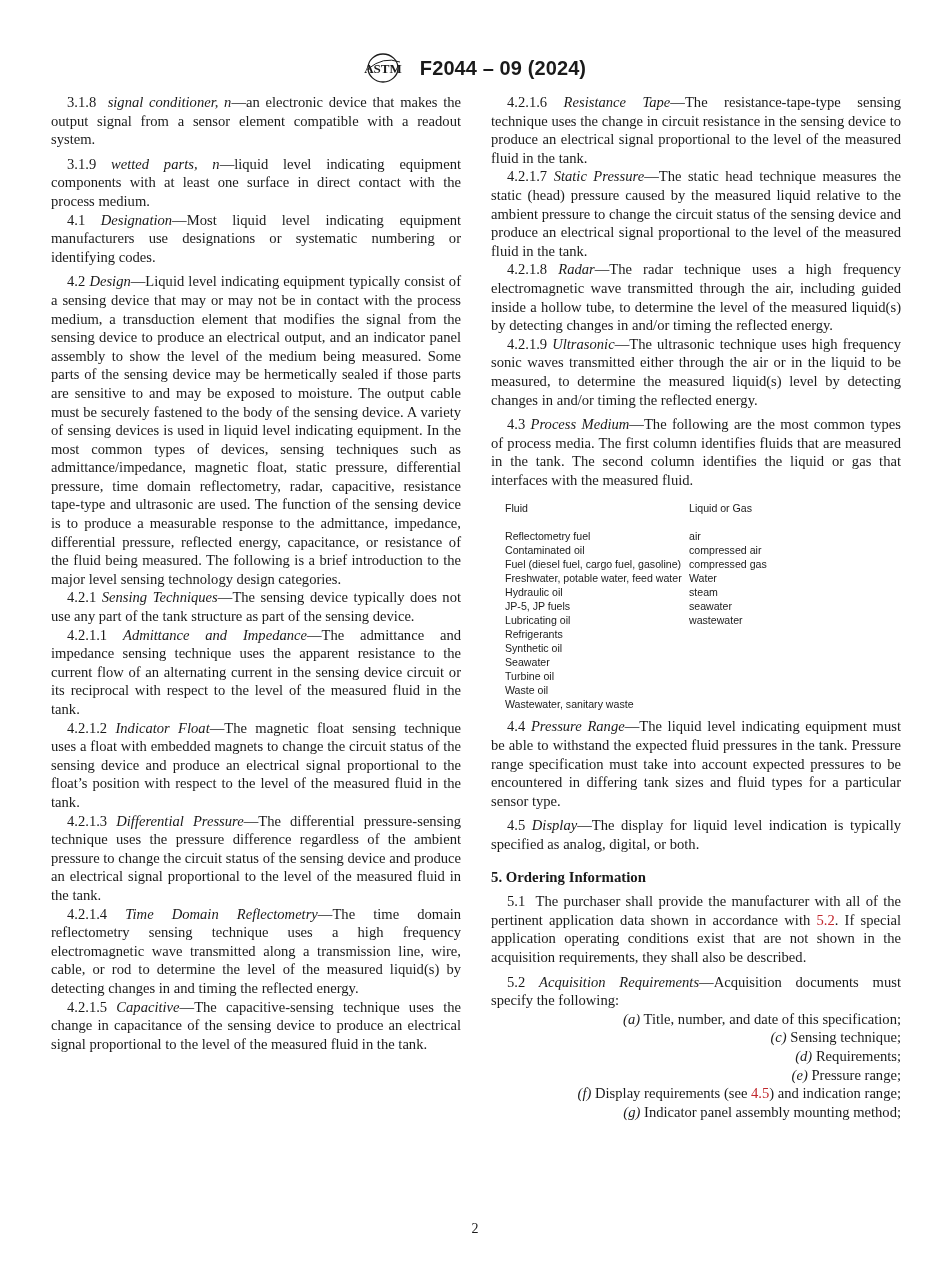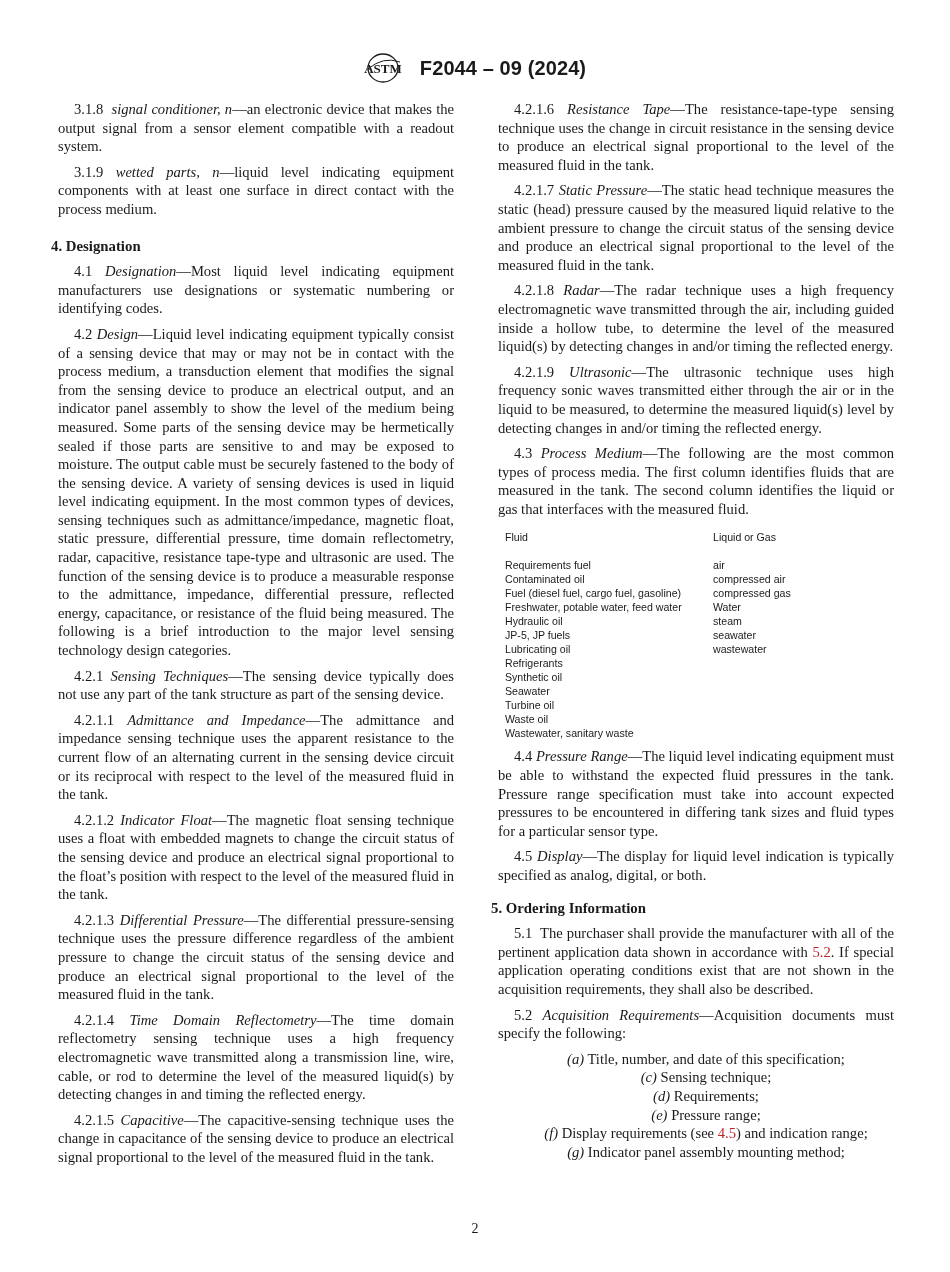--- a/index.html
+++ b/index.html
@@ -3,49 +3,48 @@
 <meta charset="utf-8">
 <style>
   html, body { margin: 0; padding: 0; background: #ffffff; }
   body { width: 950px; height: 1272px; position: relative; overflow: hidden; color: #1a1a1a; font-family: "Liberation Serif", "DejaVu Serif", serif; }
   .header { position: absolute; top: 52px; left: 0; width: 950px; display: flex; justify-content: center; align-items: center; gap: 16px; }
   .logo { width: 40px; height: 32px; }
   .designation { font-family: "Liberation Sans", "DejaVu Sans", sans-serif; font-weight: bold; font-size: 20px; letter-spacing: 0.1px; }
   .col { position: absolute; top: 93px; font-size: 14.6px; line-height: 18.6px; text-align: justify; }
   .col-left { left: 51px; width: 410px; }
   .col-right { left: 491px; width: 410px; }
-  p { margin: 7px; text-indent: 16px; }
+  p { margin: 0; text-indent: 16px; }
   p.gap { margin-top: 6px; }
   i, .it { font-style: italic; }
   h2 { font-size: 14.8px; font-weight: bold; margin: 14px 0 6px 0; text-indent: 0; }
   .link { color: #c0272d; }
   table.media { font-family: "Liberation Sans", "DejaVu Sans", sans-serif; font-size: 10.6px; line-height: 14px; border-collapse: collapse; margin: 12px 0 6px 14px; text-align: left; }
   table.media td, table.media th { padding: 0; font-weight: normal; vertical-align: top; }
-  table.media td.c1, table.media th.c1 { width: 208px; }
+  table.media td.c1, table.media th.c1 { width: 184px; }
   table.media tr.spacer td { height: 14px; }
   ol.reqs { list-style: none; margin: 0; padding: 0 0 0 20px; }
-  ol.reqs li { margin: 0; text-align: center; }
+  ol.reqs li { margin: 0; text-align: right; }
   .pageno { position: absolute; top: 1221px; left: 0; width: 950px; text-align: center; font-size: 14px; }
 </style>
 </head>
 <body>
 
 <div class="header">
   <svg class="logo" viewBox="0 0 40 32">
     <ellipse cx="19" cy="16" rx="15" ry="14" fill="none" stroke="#1a1a1a" stroke-width="1.3"></ellipse>
     <path d="M4 17 Q19 4 36 10" fill="none" stroke="#1a1a1a" stroke-width="1"></path>
     <text x="19" y="21" text-anchor="middle" font-family="Liberation Serif, serif" font-weight="bold" font-size="13" fill="#1a1a1a">ASTM</text>
   </svg>
   <span class="designation">F2044 – 09 (2024)</span>
 </div>
 
 <div class="col col-left">
   <p><span>3.1.8</span>&nbsp; <i>signal conditioner, n</i><span>—an electronic device that makes the output signal from a sensor element compatible with a readout system.</span></p>
   <p class="gap"><span>3.1.9</span> <i>wetted parts, n</i><span>—liquid level indicating equipment components with at least one surface in direct contact with the process medium.</span></p>
-  <h2 style="margin-top:18px;">4.  Designation</h2>
   <p><span>4.1</span> <i>Designation</i><span>—Most liquid level indicating equipment manufacturers use designations or systematic numbering or identifying codes.</span></p>
   <p class="gap"><span>4.2</span> <i>Design</i><span>—Liquid level indicating equipment typically consist of a sensing device that may or may not be in contact with the process medium, a transduction element that modifies the signal from the sensing device to produce an electrical output, and an indicator panel assembly to show the level of the medium being measured. Some parts of the sensing device may be hermetically sealed if those parts are sensitive to and may be exposed to moisture. The output cable must be securely fastened to the body of the sensing device. A variety of sensing devices is used in liquid level indicating equipment. In the most common types of devices, sensing techniques such as admittance/impedance, magnetic float, static pressure, differential pressure, time domain reflectometry, radar, capacitive, resistance tape-type and ultrasonic are used. The function of the sensing device is to produce a measurable response to the admittance, impedance, differential pressure, reflected energy, capacitance, or resistance of the fluid being measured. The following is a brief introduction to the major level sensing technology design categories.</span></p>
   <p><span>4.2.1</span> <i>Sensing Techniques</i><span>—The sensing device typically does not use any part of the tank structure as part of the sensing device.</span></p>
   <p><span>4.2.1.1</span> <i>Admittance and Impedance</i><span>—The admittance and impedance sensing technique uses the apparent resistance to the current flow of an alternating current in the sensing device circuit or its reciprocal with respect to the level of the measured fluid in the tank.</span></p>
   <p><span>4.2.1.2</span> <i>Indicator Float</i><span>—The magnetic float sensing technique uses a float with embedded magnets to change the circuit status of the sensing device and produce an electrical signal proportional to the float’s position with respect to the level of the measured fluid in the tank.</span></p>
   <p><span>4.2.1.3</span> <i>Differential Pressure</i><span>—The differential pressure-sensing technique uses the pressure difference regardless of the ambient pressure to change the circuit status of the sensing device and produce an electrical signal proportional to the level of the measured fluid in the tank.</span></p>
   <p><span>4.2.1.4</span> <i>Time Domain Reflectometry</i><span>—The time domain reflectometry sensing technique uses a high frequency electromagnetic wave transmitted along a transmission line, wire, cable, or rod to determine the level of the measured liquid(s) by detecting changes in and timing the reflected energy.</span></p>
   <p><span>4.2.1.5</span> <i>Capacitive</i><span>—The capacitive-sensing technique uses the change in capacitance of the sensing device to produce an electrical signal proportional to the level of the measured fluid in the tank.</span></p>
 </div>
 
@@ -62,21 +61,21 @@
         <th class="c1">Fluid</th>
         <th>Liquid or Gas</th>
       </tr>
     </thead>
     <tbody id="media-body">
       <tr class="spacer">
           <td></td>
           <td></td>
         </tr>
     <tr>
-          <td class="c1">Requirements fuel</td>
+          <td class="c1">Reflectometry fuel</td>
           <td>air</td>
         </tr>
         <tr>
           <td class="c1">Contaminated oil</td>
           <td>compressed air</td>
         </tr>
         <tr>
           <td class="c1">Fuel (diesel fuel, cargo fuel, gasoline)</td>
           <td>compressed gas</td>
         </tr>

